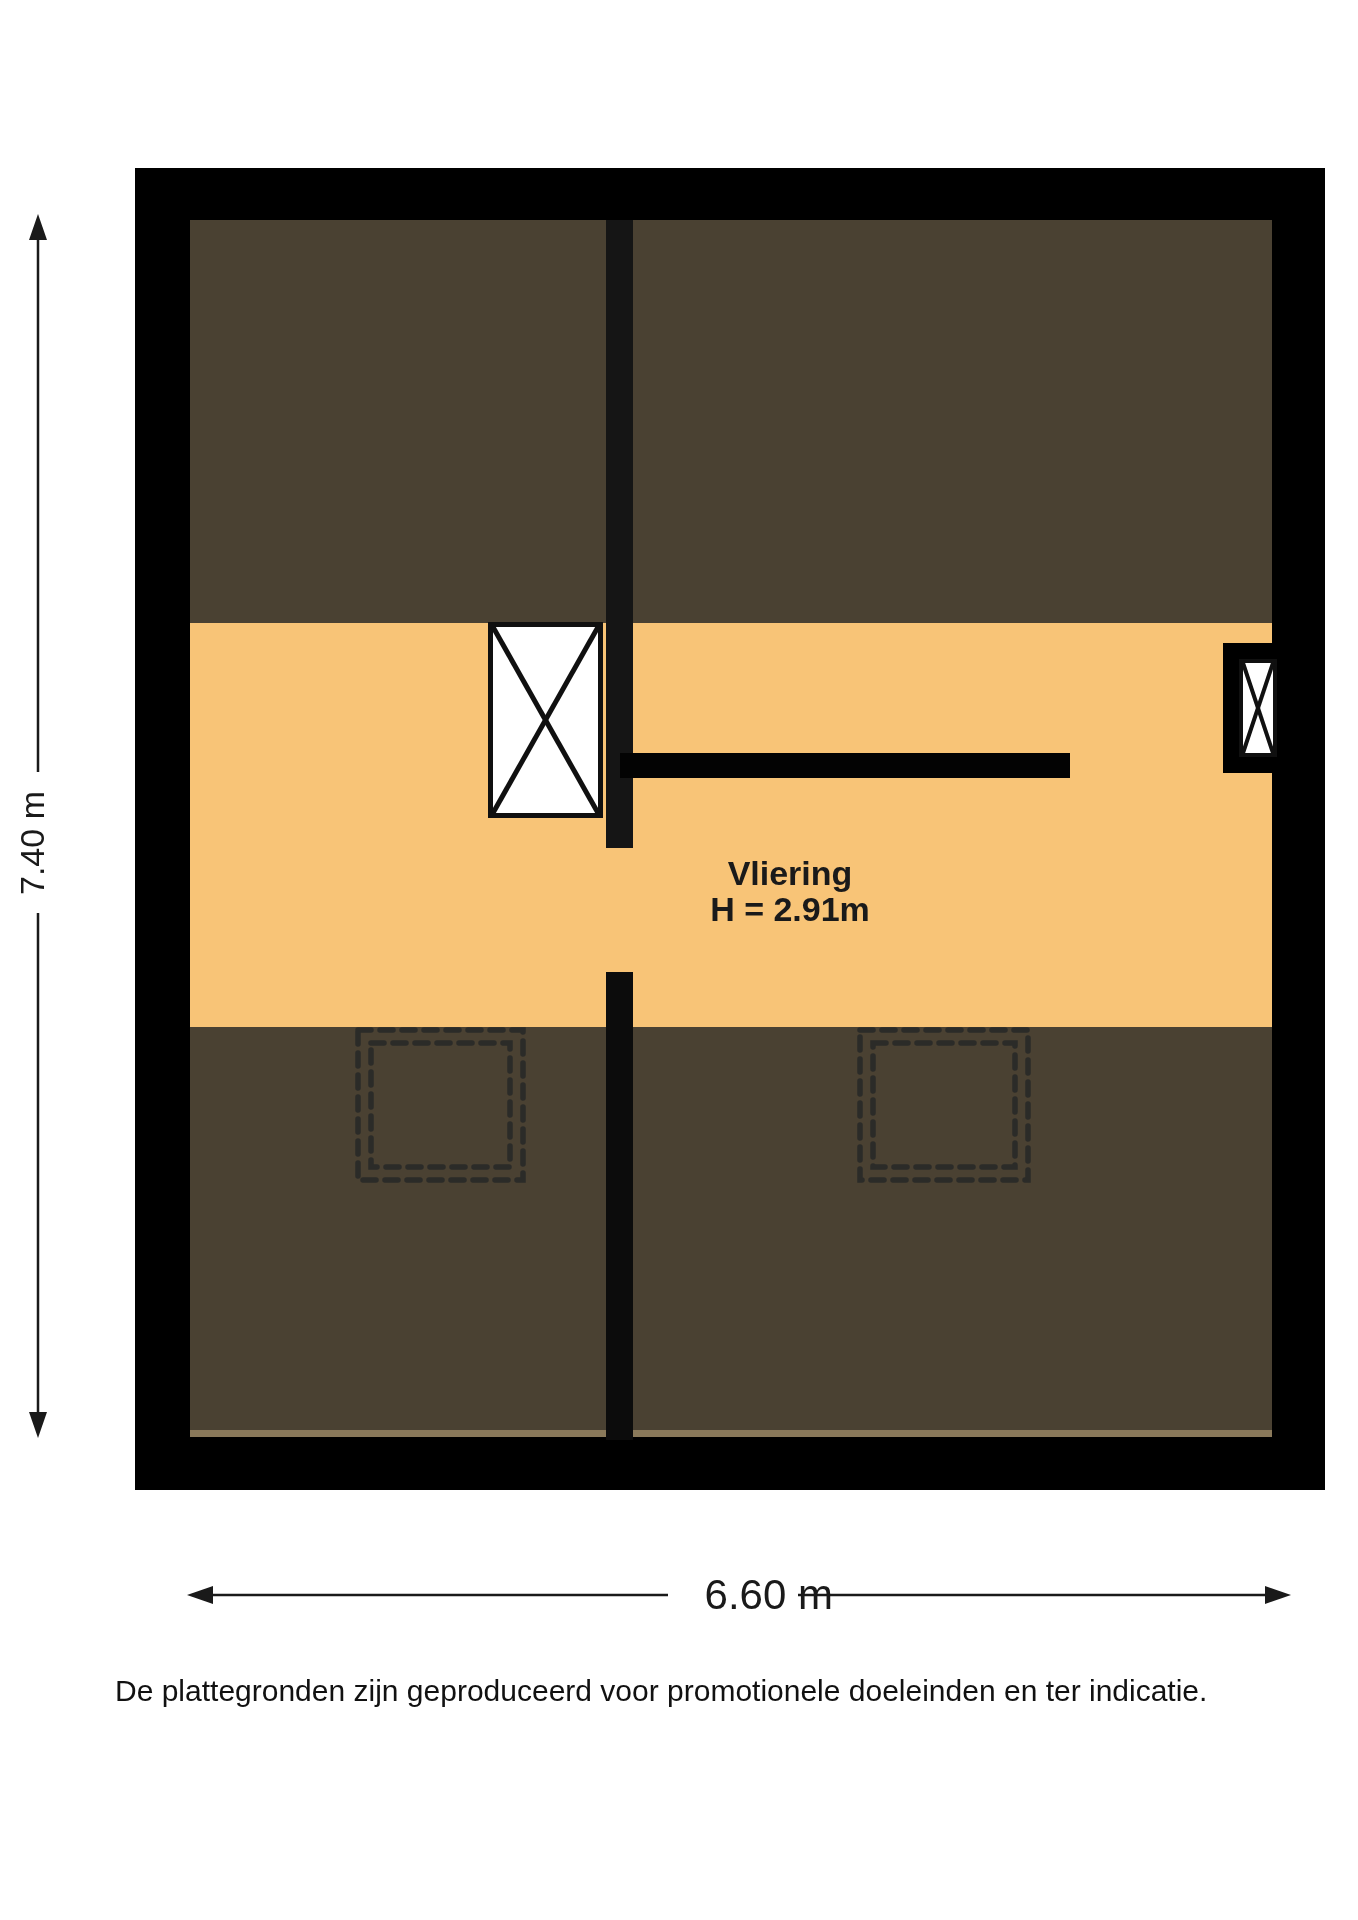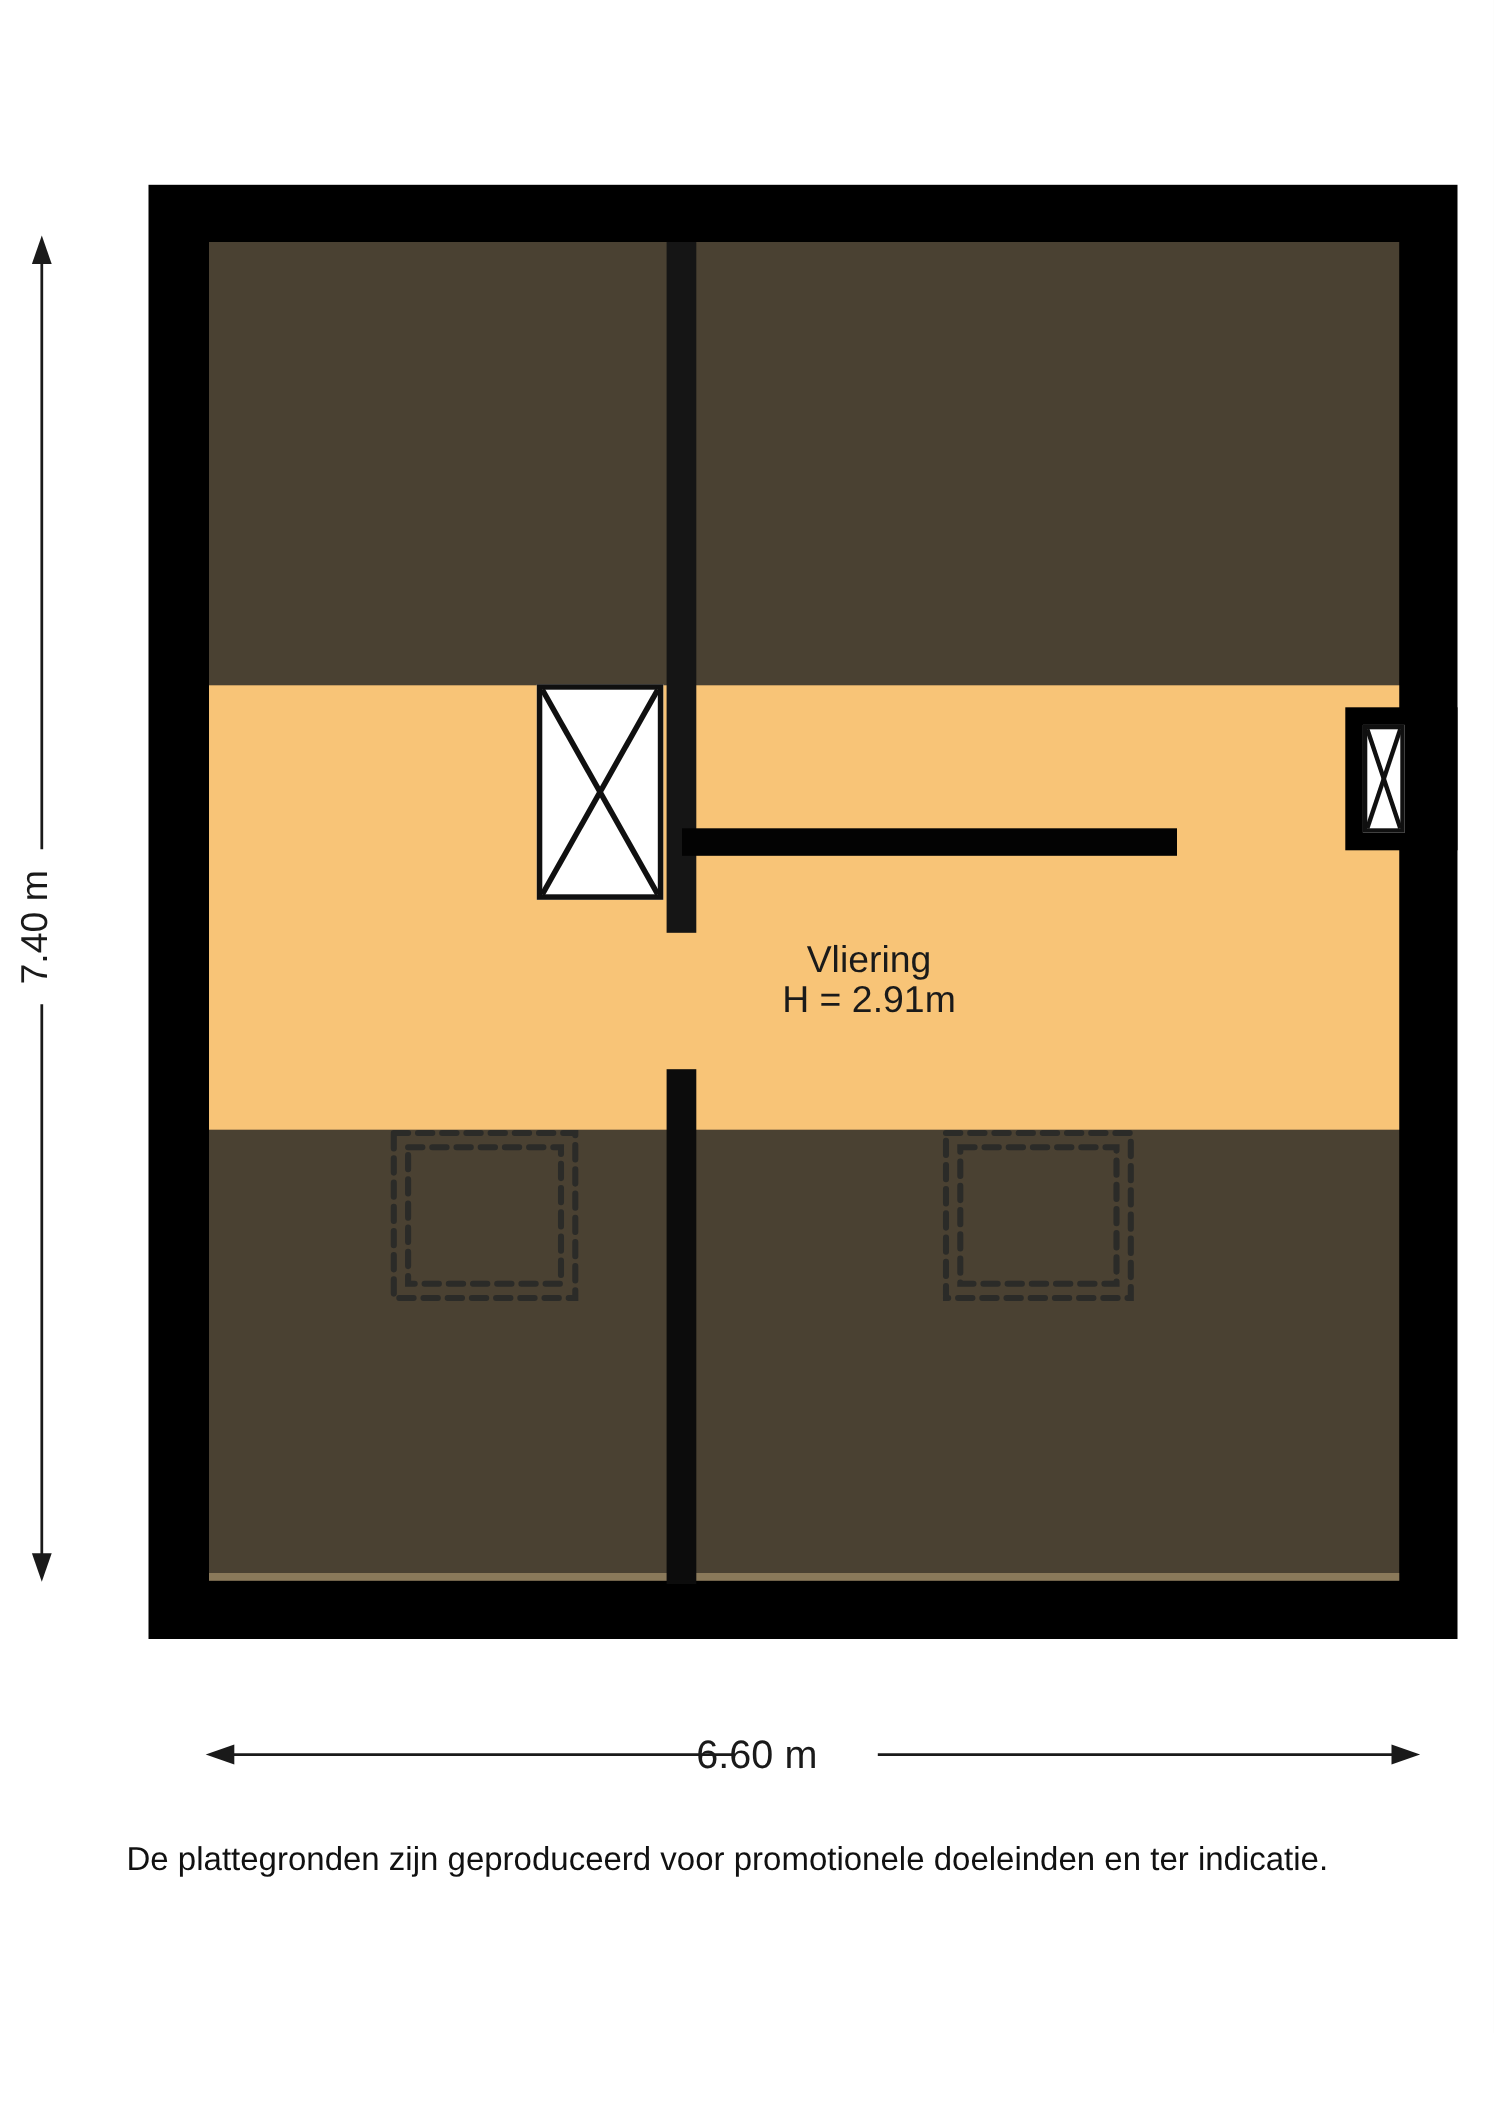--- a/index.html
+++ b/index.html
@@ -32,31 +32,31 @@
   .stair-box       { left:488px;  top:622px;  width:115px; height:196px;  background:#ffffff; border:5px solid #101010; }
   .window-frame    { left:1223px; top:643px;  width:102px; height:130px;  background:#000000; }
   .window-glass    { left:1239px; top:659px;  width:38px;  height:98px;   background:#ffffff; border:4px solid #101010; }
 
   svg.overlay { position:absolute; left:0; top:0; width:1358px; height:1920px; pointer-events:none; }
 
   
   .room-label {
     left:590px; top:855px; width:400px;
     text-align:center; color:#1a1a1a;
-    font-size:34px; line-height:36px;
+    font-size:34px; line-height:36px;font-weight:bold;
   }
   .dim-v-label {
     left:-38px; top:823px; width:140px; height:40px;
     transform: rotate(-90deg);
     text-align:center; line-height:40px;
     font-size:34px; color:#1a1a1a;
   }
   .dim-h-label {
     left:633px; top:1575px; width:200px;
-    text-align:left; font-size:36px; line-height:40px; color:#1a1a1a;
+    text-align:right; font-size:42px; line-height:40px; color:#1a1a1a;
   }
   .disclaimer {
     left:115px; top:1672px; width:1243px;
     text-align:left; font-size:30px; line-height:38px; color:#111111;
   }
 </style>
 </head>
 <body>
 
 <div class="canvas">

